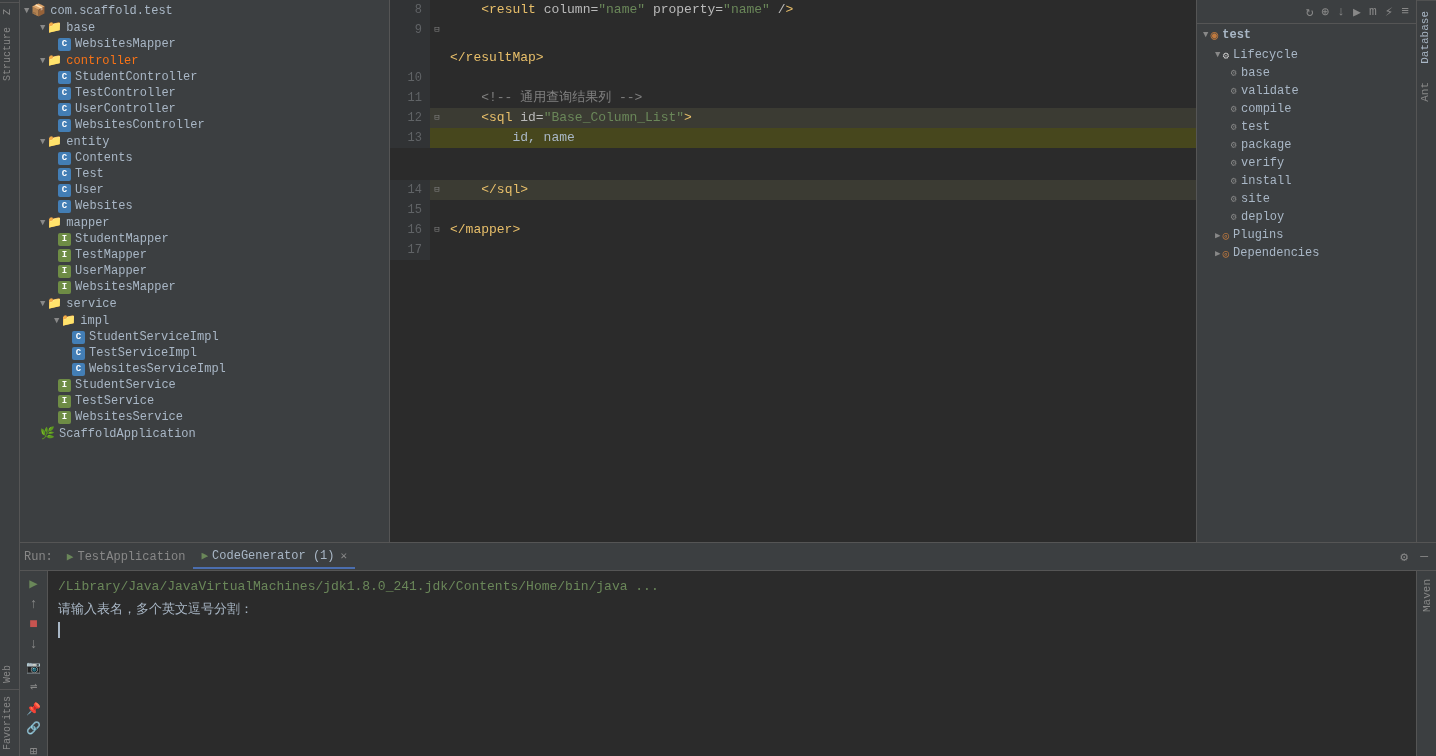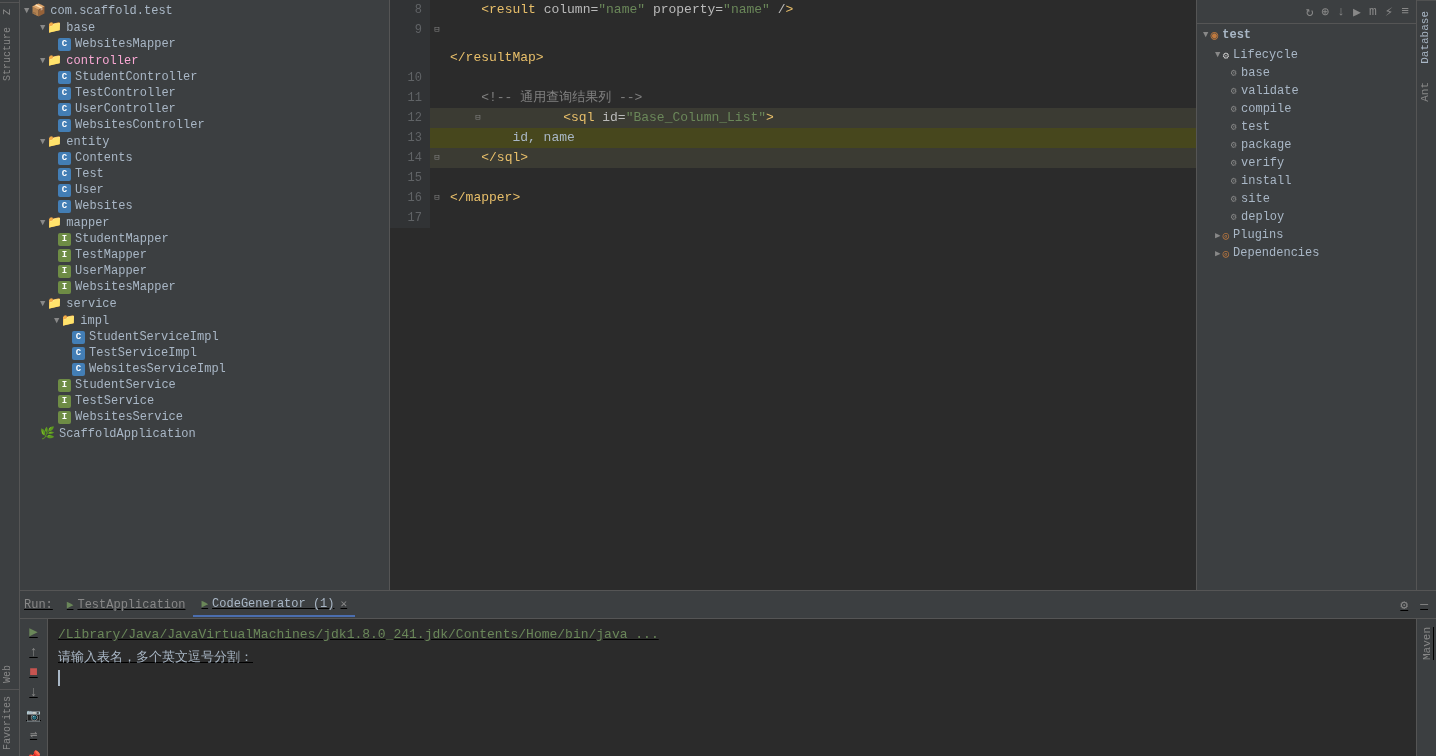--- a/index.html
+++ b/index.html
@@ -40,21 +40,21 @@
             <span style="color:#a9b7c6;">base</span>
           </div>
           <div class="tree-item" style="padding-left:38px;">
             <span style="background:#437eb5; color:#fff; border-radius:2px; font-size:9px; font-weight:bold; width:13px; height:13px; display:inline-flex; align-items:center; justify-content:center; margin-right:4px; flex-shrink:0;">C</span>
             <span style="color:#a9b7c6;">WebsitesMapper</span>
           </div>
 
           <div class="tree-item" style="padding-left:20px;">
             <span style="color:#888; font-size:9px; margin-right:2px;">▼</span>
             <span style="color:#e8c17a; margin-right:4px; font-size:12px;">📁</span>
-            <span style="color:#f9a8d4;">controller</span>
+            <span style="color:#f97316;">controller</span>
           </div>
           <div class="tree-item" style="padding-left:38px;">
             <span style="background:#437eb5; color:#fff; border-radius:2px; font-size:9px; font-weight:bold; width:13px; height:13px; display:inline-flex; align-items:center; justify-content:center; margin-right:4px; flex-shrink:0;">C</span>
             <span style="color:#a9b7c6;">StudentController</span>
           </div>
           <div class="tree-item" style="padding-left:38px;">
             <span style="background:#437eb5; color:#fff; border-radius:2px; font-size:9px; font-weight:bold; width:13px; height:13px; display:inline-flex; align-items:center; justify-content:center; margin-right:4px; flex-shrink:0;">C</span>
             <span style="color:#a9b7c6;">TestController</span>
           </div>
           <div class="tree-item" style="padding-left:38px;">
@@ -177,35 +177,35 @@
               <div style="width:14px; min-width:14px; flex-shrink:0;"></div>
               <div style="flex:1; padding-left:6px; line-height:20px; font-size:13px; white-space:pre; color:#a9b7c6;"></div>
             </div>
 
             <div style="display:flex; min-height:20px;">
               <div style="width:40px; min-width:40px; text-align:right; padding-right:8px; color:#606366; font-size:12px; line-height:20px; background:#313335; user-select:none; flex-shrink:0;">11</div>
               <div style="width:14px; min-width:14px; flex-shrink:0;"></div>
               <div style="flex:1; padding-left:6px; line-height:20px; font-size:13px; white-space:pre; color:#808080;">    &lt;!-- 通用查询结果列 --&gt;</div>
             </div>
 
-            <div style="display:flex; min-height:20px; background:rgba(255,255,150,0.08);gap:41px;">
+            <div style="display:flex; min-height:20px; background:rgba(255,255,150,0.08);">
               <div style="width:40px; min-width:40px; text-align:right; padding-right:8px; color:#606366; font-size:12px; line-height:20px; background:#313335; user-select:none; flex-shrink:0;">12</div>
               <div style="width:14px; min-width:14px; flex-shrink:0;">
                 <span style="color:#808080; font-size:9px; line-height:20px; display:flex; align-items:center; justify-content:center; height:20px; cursor:pointer;">⊟</span>
               </div>
               <div style="flex:1; padding-left:6px; line-height:20px; font-size:13px; white-space:pre; color:#a9b7c6;">    <span style="color:#e8bf6a;">&lt;</span><span style="color:#e8bf6a;">sql</span><span style="color:#bababa;"> id=</span><span style="color:#6a8759;">"Base_Column_List"</span><span style="color:#e8bf6a;">&gt;</span></div>
             </div>
 
             <div style="display:flex; min-height:20px; background:rgba(90,90,20,0.6);">
               <div style="width:40px; min-width:40px; text-align:right; padding-right:8px; color:#606366; font-size:12px; line-height:20px; background:#313335; user-select:none; flex-shrink:0;">13</div>
               <div style="width:14px; min-width:14px; flex-shrink:0;"></div>
               <div style="flex:1; padding-left:6px; line-height:20px; font-size:13px; white-space:pre; color:#a9b7c6;">        id, name</div>
             </div>
 
-            <div style="display:flex; min-height:20px; background:rgba(255,255,150,0.08);">
+            <div style="display:flex; min-height:20px; background:rgba(255,255,150,0.08);margin-top:32px;">
               <div style="width:40px; min-width:40px; text-align:right; padding-right:8px; color:#606366; font-size:12px; line-height:20px; background:#313335; user-select:none; flex-shrink:0;">14</div>
               <div style="width:14px; min-width:14px; flex-shrink:0;">
                 <span style="color:#808080; font-size:9px; line-height:20px; display:flex; align-items:center; justify-content:center; height:20px; cursor:pointer;">⊟</span>
               </div>
               <div style="flex:1; padding-left:6px; line-height:20px; font-size:13px; white-space:pre; color:#a9b7c6;">    <span style="color:#e8bf6a;">&lt;/</span><span style="color:#e8bf6a;">sql</span><span style="color:#e8bf6a;">&gt;</span></div>
             </div>
 
             <div style="display:flex; min-height:20px;">
               <div style="width:40px; min-width:40px; text-align:right; padding-right:8px; color:#606366; font-size:12px; line-height:20px; background:#313335; user-select:none; flex-shrink:0;">15</div>
               <div style="width:14px; min-width:14px; flex-shrink:0;"></div>
@@ -307,21 +307,21 @@
           </div>
         </div>
       </div>
 
       <div style="width:20px; background:#3c3f41; border-left:1px solid #555; display:flex; flex-direction:column; align-items:center;">
         <div style="writing-mode:vertical-rl; transform:rotate(180deg); color:#a9b7c6; font-size:11px; padding:10px 2px; cursor:pointer; border-bottom:1px solid #555; width:100%; text-align:center;">Database</div>
         <div style="writing-mode:vertical-rl; transform:rotate(180deg); color:#888; font-size:11px; padding:8px 2px; cursor:pointer; width:100%; text-align:center;">Ant</div>
       </div>
     </div>
 
-    <div style="height:166px; background:#2b2b2b; border-top:1px solid #555; display:flex; flex-direction:column;text-decoration:underline;">
+    <div style="height:214px; background:#2b2b2b; border-top:1px solid #555; display:flex; flex-direction:column;">
 
       <div style="display:flex; align-items:center; background:#3c3f41; border-bottom:1px solid #555; height:28px; padding:0 4px; position:relative;">
         <span style="color:#888; font-size:12px; margin-right:6px;">Run:</span>
         <div style="display:flex; align-items:center; padding:4px 8px; color:#888; cursor:pointer; font-size:12px; gap:4px;">
           <span style="font-size:11px; color:#6a8759;">▶</span>
           <span>TestApplication</span>
         </div>
         <div style="display:flex; align-items:center; padding:4px 8px; color:#a9b7c6; cursor:pointer; font-size:12px; gap:4px; border-bottom:2px solid #4b6eaf;">
           <span style="font-size:11px; color:#6a8759;">▶</span>
           <span>CodeGenerator (1)</span>

